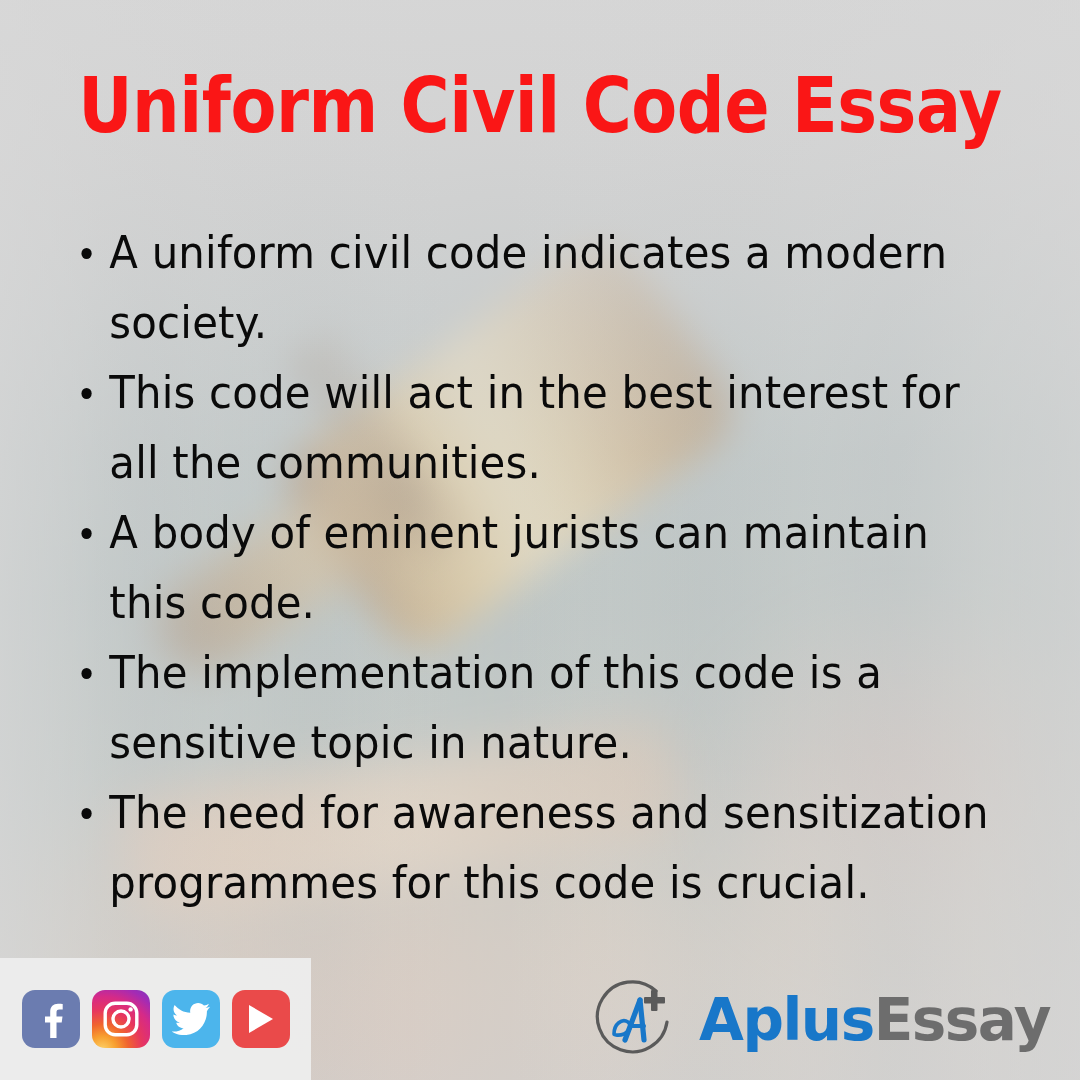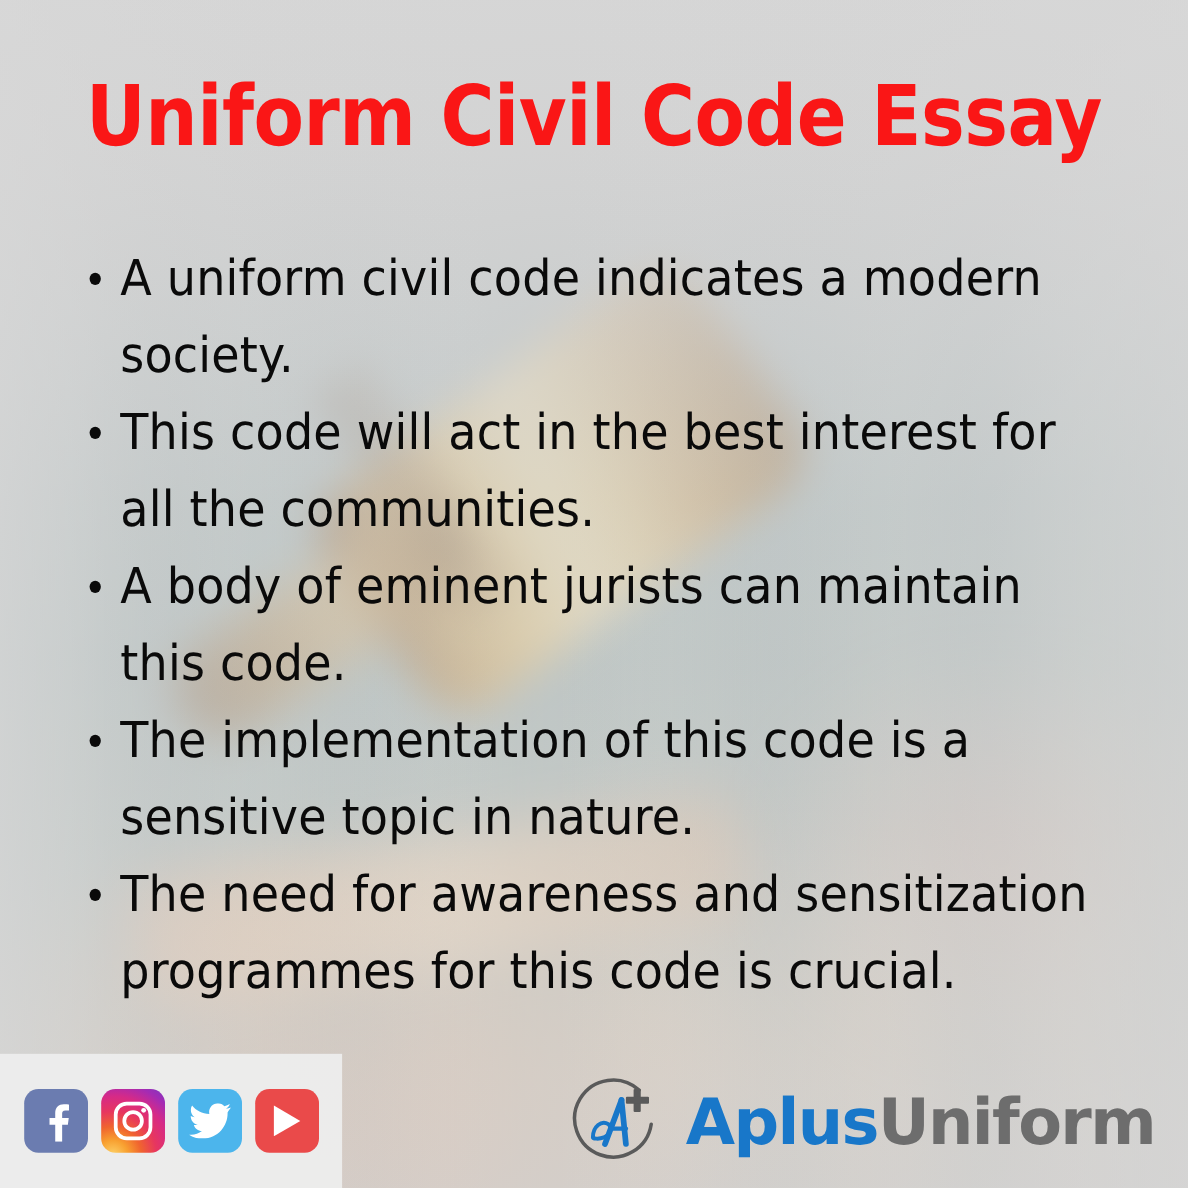--- a/index.html
+++ b/index.html
@@ -365,16 +365,16 @@
 
         <path d="M20 56 C20 46 28 40 34 44 C38 47 36 54 30 56 C25 58 20 57 20 56 Z" fill="none" stroke="#1877c9" stroke-width="3.6" stroke-linecap="round"></path>
         <path d="M46 22 L31 62" fill="none" stroke="#1877c9" stroke-width="5.2" stroke-linecap="round"></path>
         <path d="M46 22 L50 62" fill="none" stroke="#1877c9" stroke-width="5.2" stroke-linecap="round"></path>
         <path d="M36 48 L50 48" fill="none" stroke="#1877c9" stroke-width="4" stroke-linecap="round"></path>
 
         <rect x="57" y="12" width="6.5" height="21" rx="1" fill="#5a5a5a"></rect>
         <rect x="50" y="19" width="21" height="6.5" rx="1" fill="#5a5a5a"></rect>
       </svg>
     </div>
-    <div class="logo-word"><span class="logo-aplus">Aplus</span><span class="logo-topper">Uniform</span></div>
+    <div class="logo-word"><span class="logo-aplus">Aplus</span><span class="logo-topper">Essay</span></div>
   </div>
 
 </div>
 
 </body></html>

